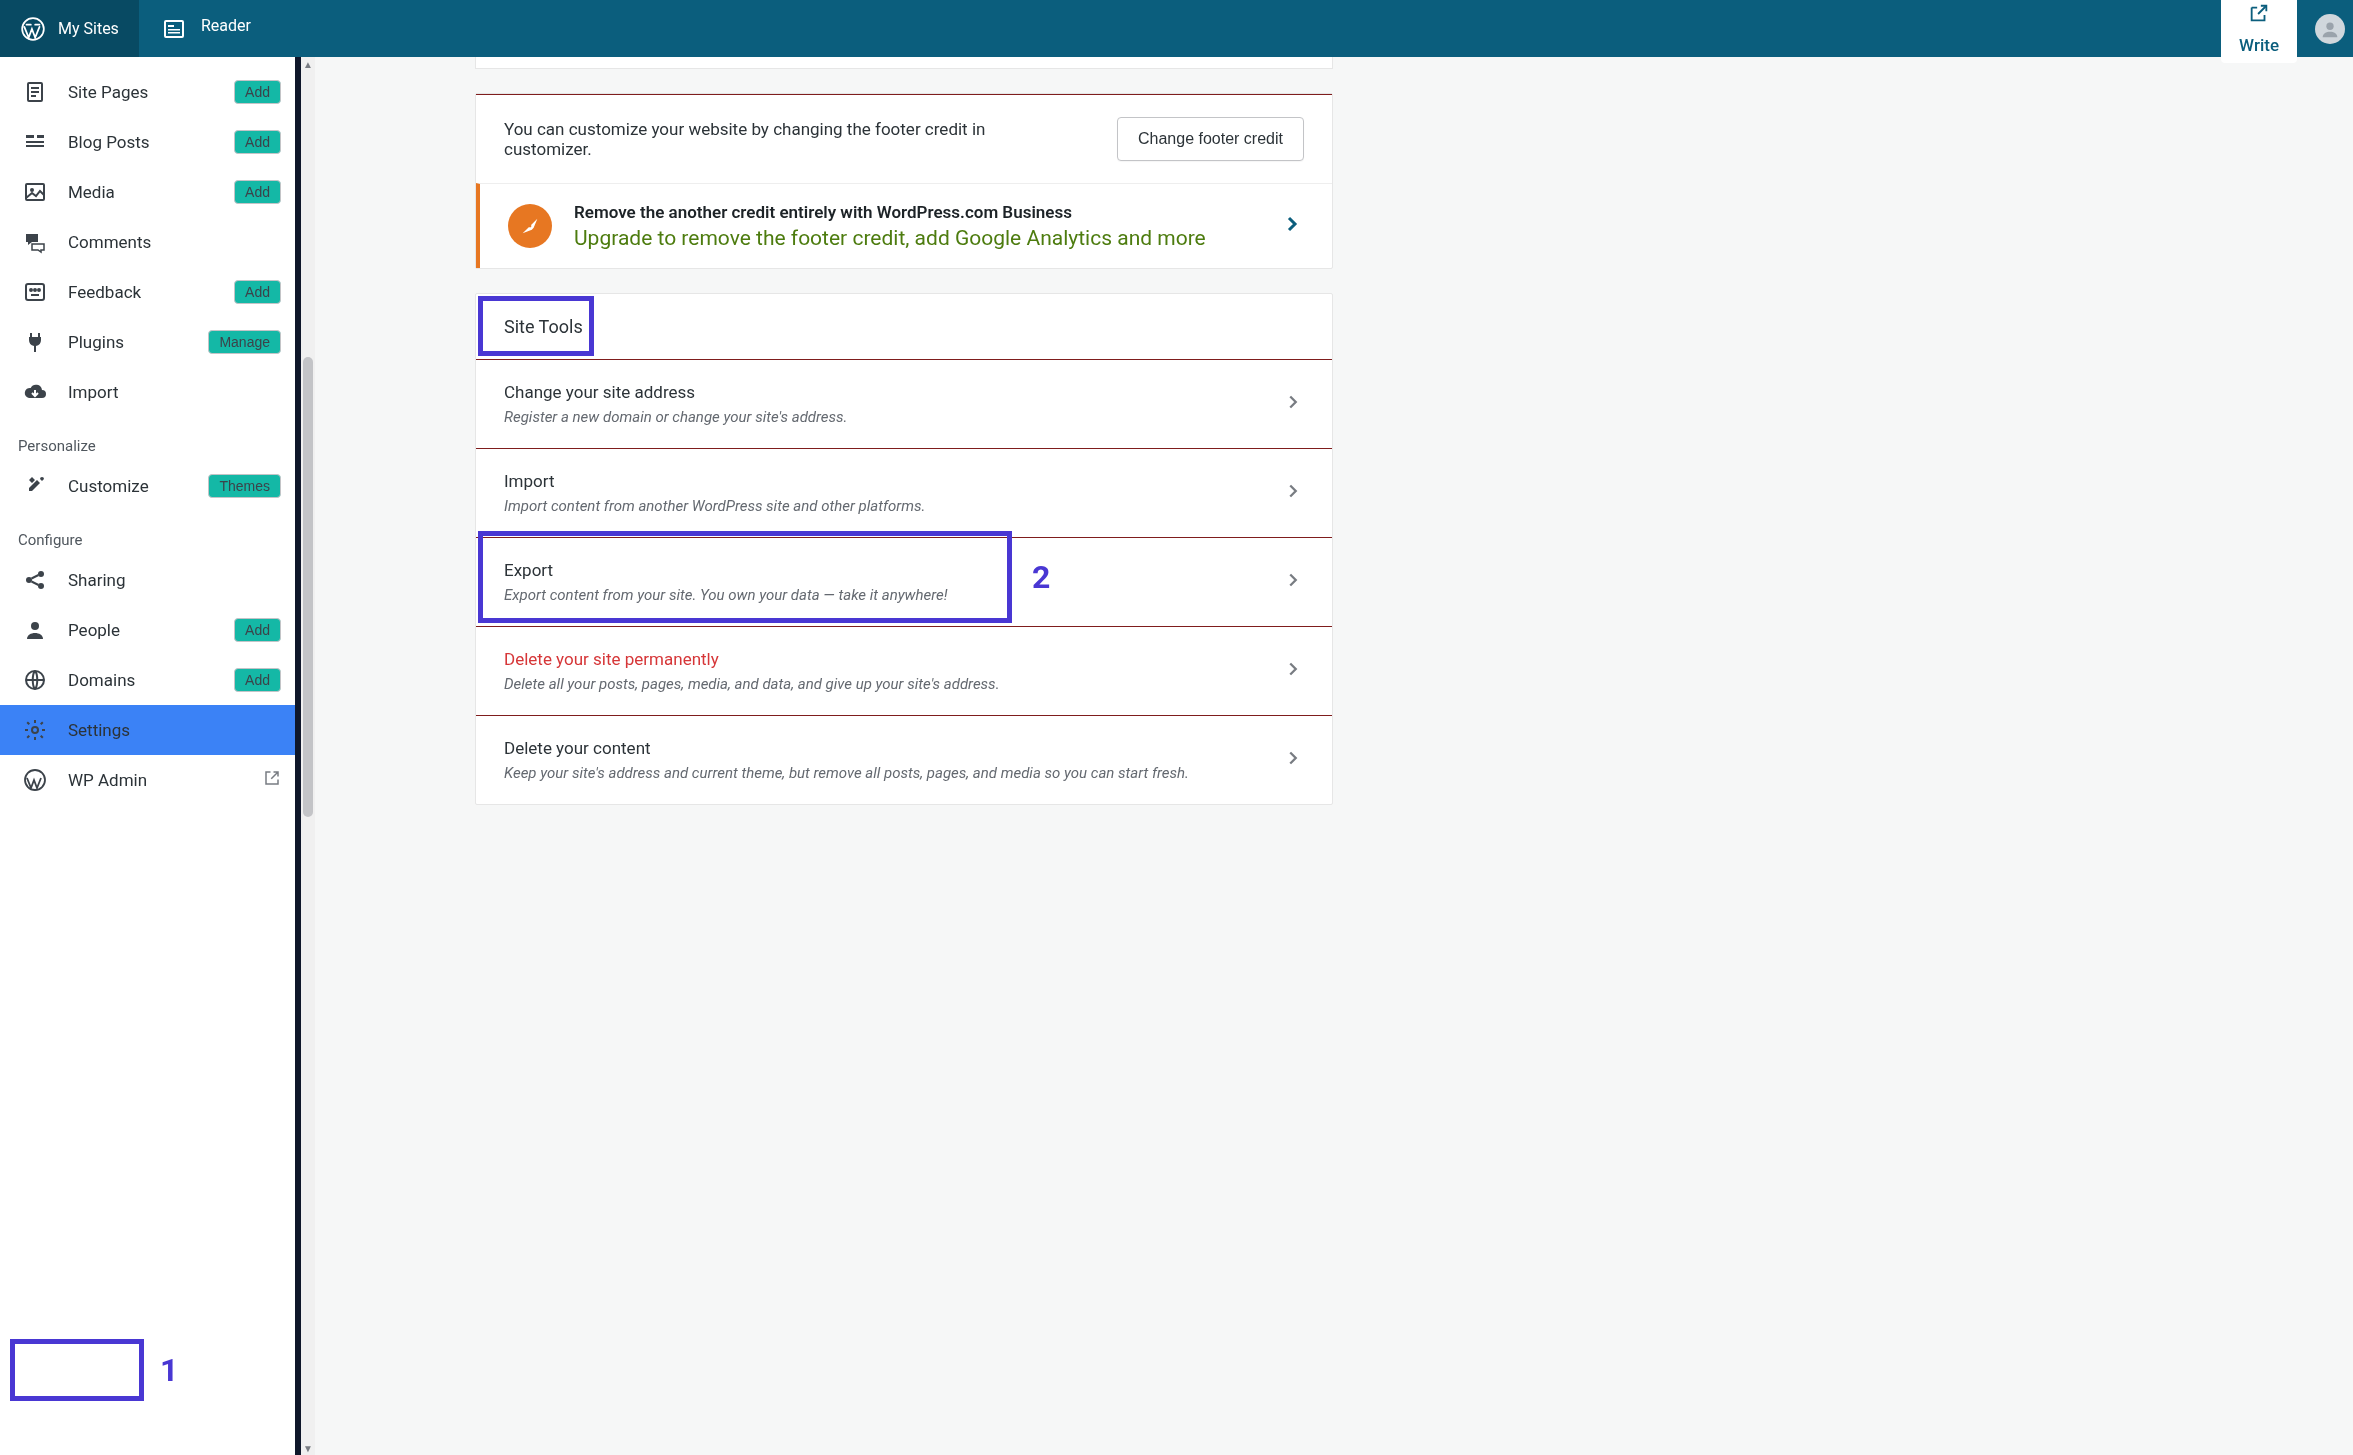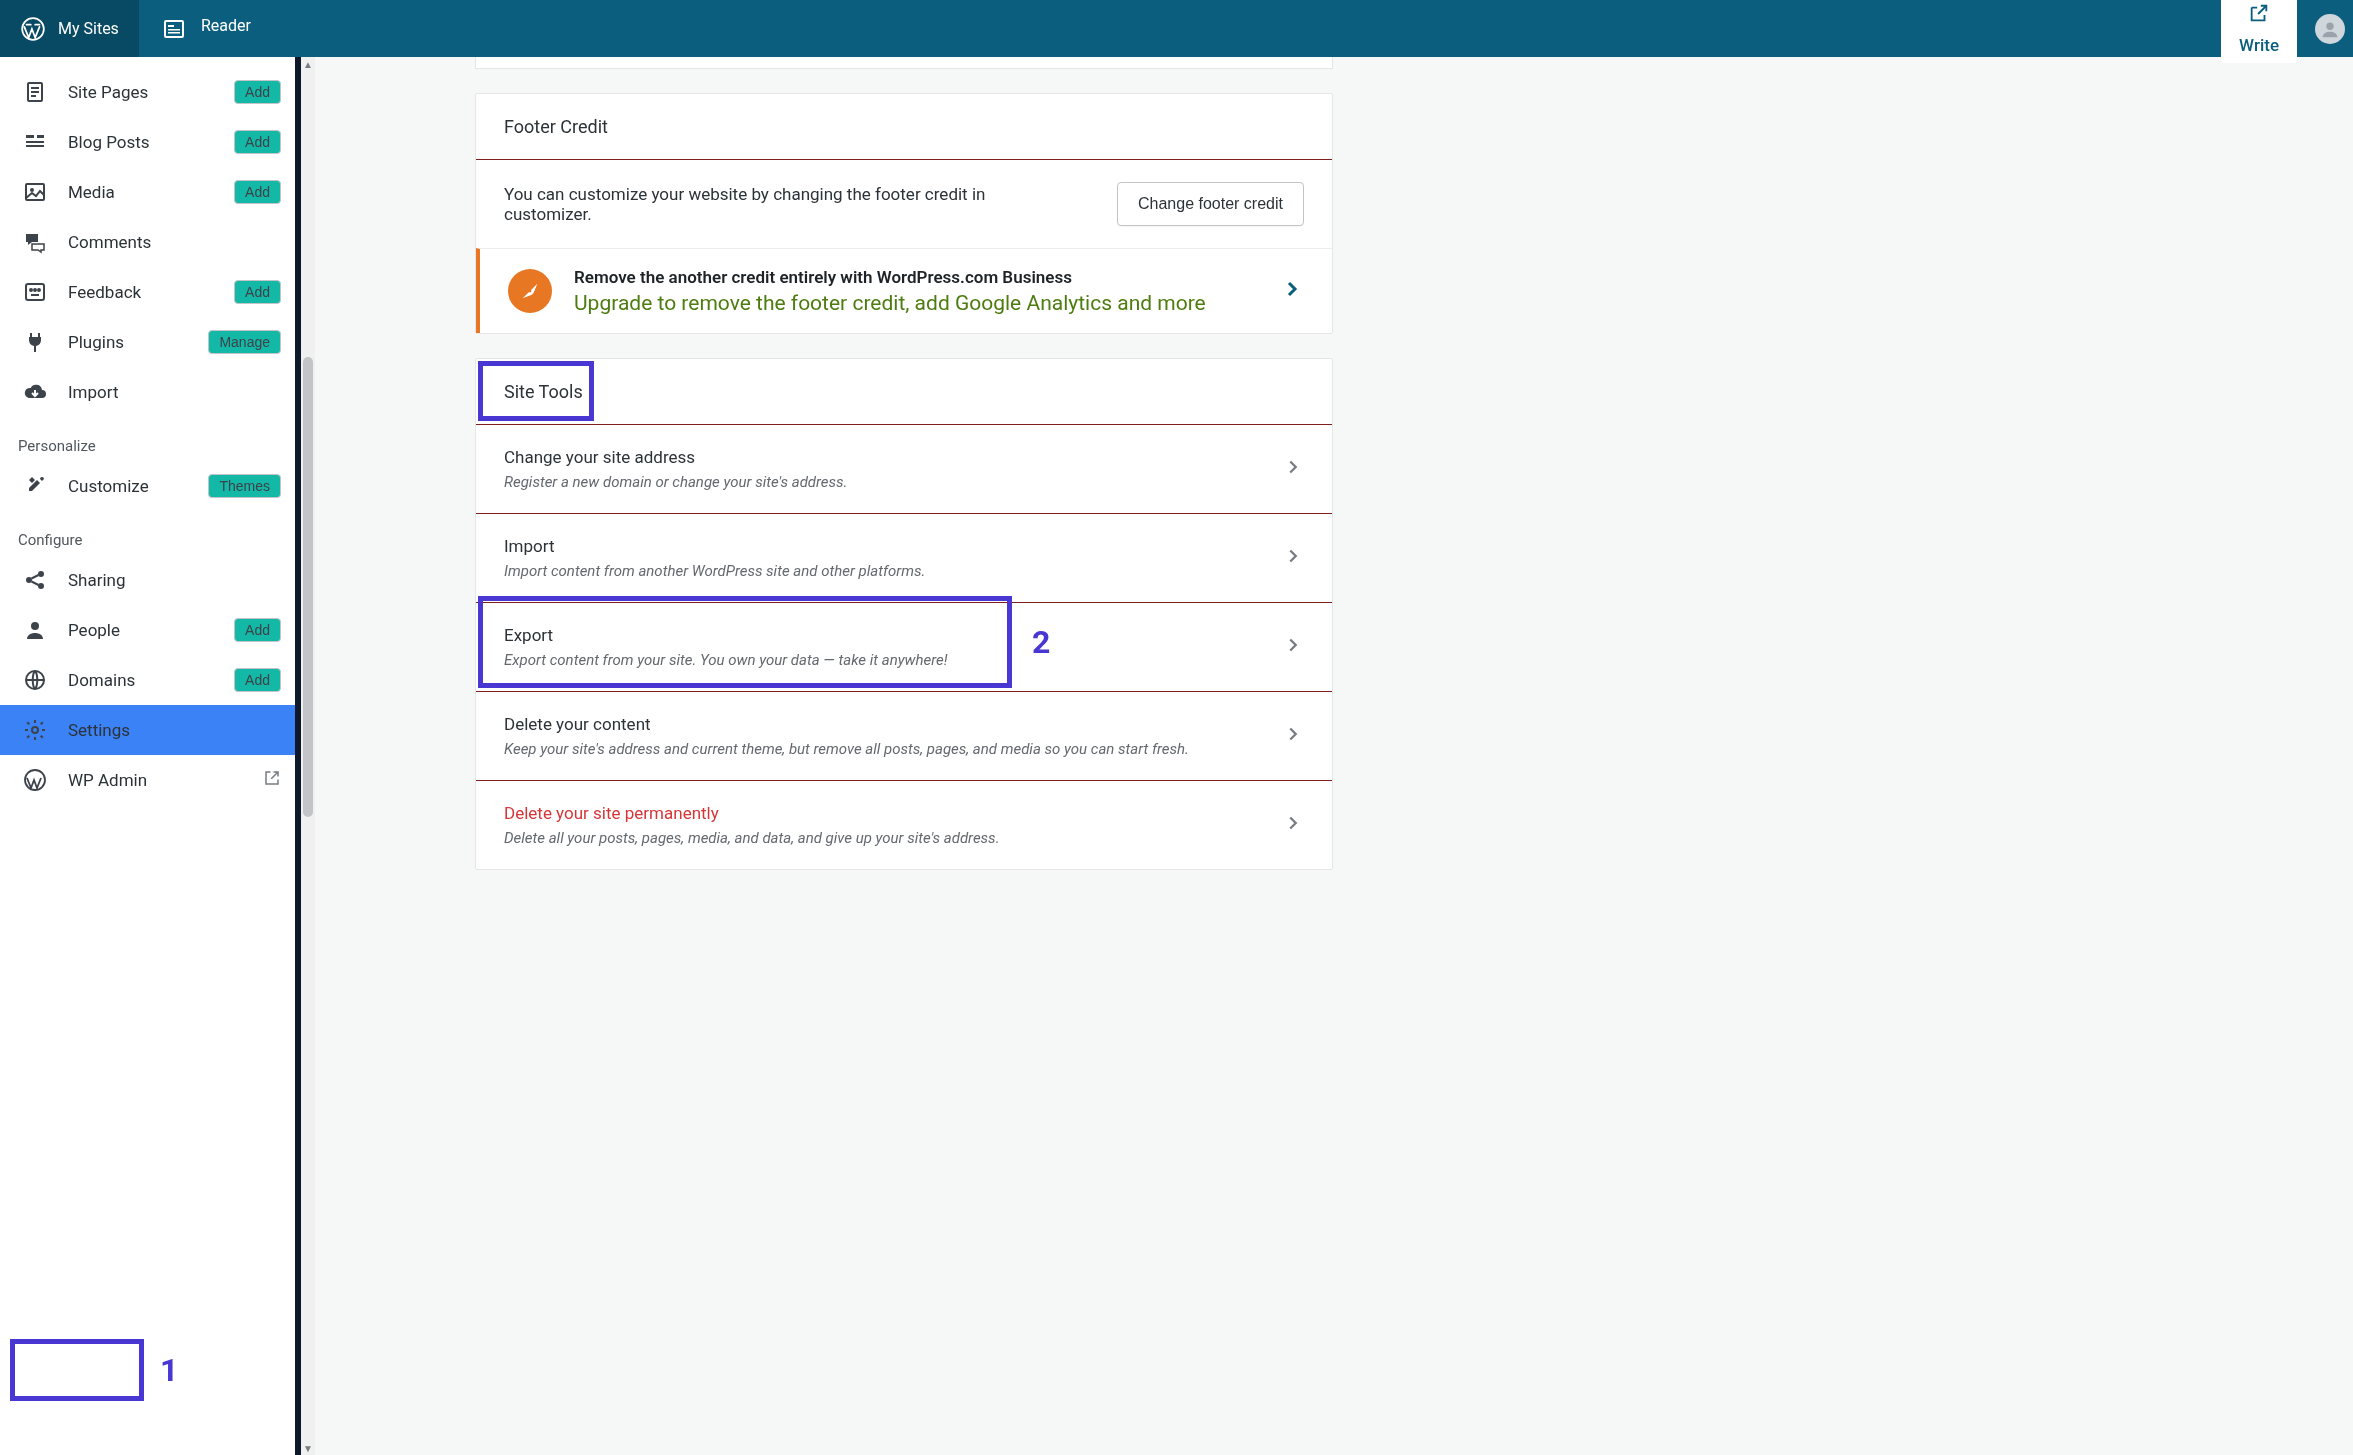--- a/index.html
+++ b/index.html
@@ -255,21 +255,20 @@
     <div class="scrollbar-arrow" style="top:0;">▲</div>
     <div class="scrollbar-thumb" style="top:300px; height:460px;"></div>
     <div class="scrollbar-arrow" style="bottom:0;">▼</div>
   </div>
 
   <div class="content">
 
     <div class="card-top-fragment"></div>
 
     <div class="card">
-      <div class="card-header">Footer Credit</div>
       <div class="card-row" style="cursor:default;">
         <div class="card-row-text">
           <div style="font-size:17px;color:#2c3338;font-style:normal;">You can customize your website by changing the footer credit in customizer.</div>
         </div>
         <button class="btn-outline">Change footer credit</button>
       </div>
       <div class="upsell">
         <div class="upsell-icon">
           <svg viewBox="0 0 24 24" width="22" height="22" fill="#fff">
               <path d="M4 20L14 10l0 0 6-6-4 10-2 2z"></path>
@@ -314,32 +313,32 @@
           <div class="card-row-title">Export</div>
           <div class="card-row-desc">Export content from your site. You own your data — take it anywhere!</div>
         </div>
         <span class="chev"><svg viewBox="0 0 24 24" width="22" height="22" fill="none" stroke="#787c82" stroke-width="2.5">
               <path d="M9 6l6 6-6 6"></path>
             </svg></span>
       </div>
 
       <div class="card-row">
         <div class="card-row-text">
+          <div class="card-row-title danger">Delete your site permanently</div>
+          <div class="card-row-desc">Delete all your posts, pages, media, and data, and give up your site's address.</div>
+        </div>
+        <span class="chev"><svg viewBox="0 0 24 24" width="22" height="22" fill="none" stroke="#787c82" stroke-width="2.5">
+              <path d="M9 6l6 6-6 6"></path>
+            </svg></span>
+      </div>
+
+      <div class="card-row">
+        <div class="card-row-text">
           <div class="card-row-title">Delete your content</div>
           <div class="card-row-desc">Keep your site's address and current theme, but remove all posts, pages, and media so you can start fresh.</div>
-        </div>
-        <span class="chev"><svg viewBox="0 0 24 24" width="22" height="22" fill="none" stroke="#787c82" stroke-width="2.5">
-              <path d="M9 6l6 6-6 6"></path>
-            </svg></span>
-      </div>
-
-      <div class="card-row">
-        <div class="card-row-text">
-          <div class="card-row-title danger">Delete your site permanently</div>
-          <div class="card-row-desc">Delete all your posts, pages, media, and data, and give up your site's address.</div>
         </div>
         <span class="chev"><svg viewBox="0 0 24 24" width="22" height="22" fill="none" stroke="#787c82" stroke-width="2.5">
               <path d="M9 6l6 6-6 6"></path>
             </svg></span>
       </div>
 
       <div class="annot-box" style="left:2px; top:2px; width:116px; height:60px;"></div>
       <div class="annot-box" style="left:2px; top:237px; width:534px; height:92px;"></div>
       <div class="annot-label" style="left:556px; top:264px;">2</div>
     </div>

